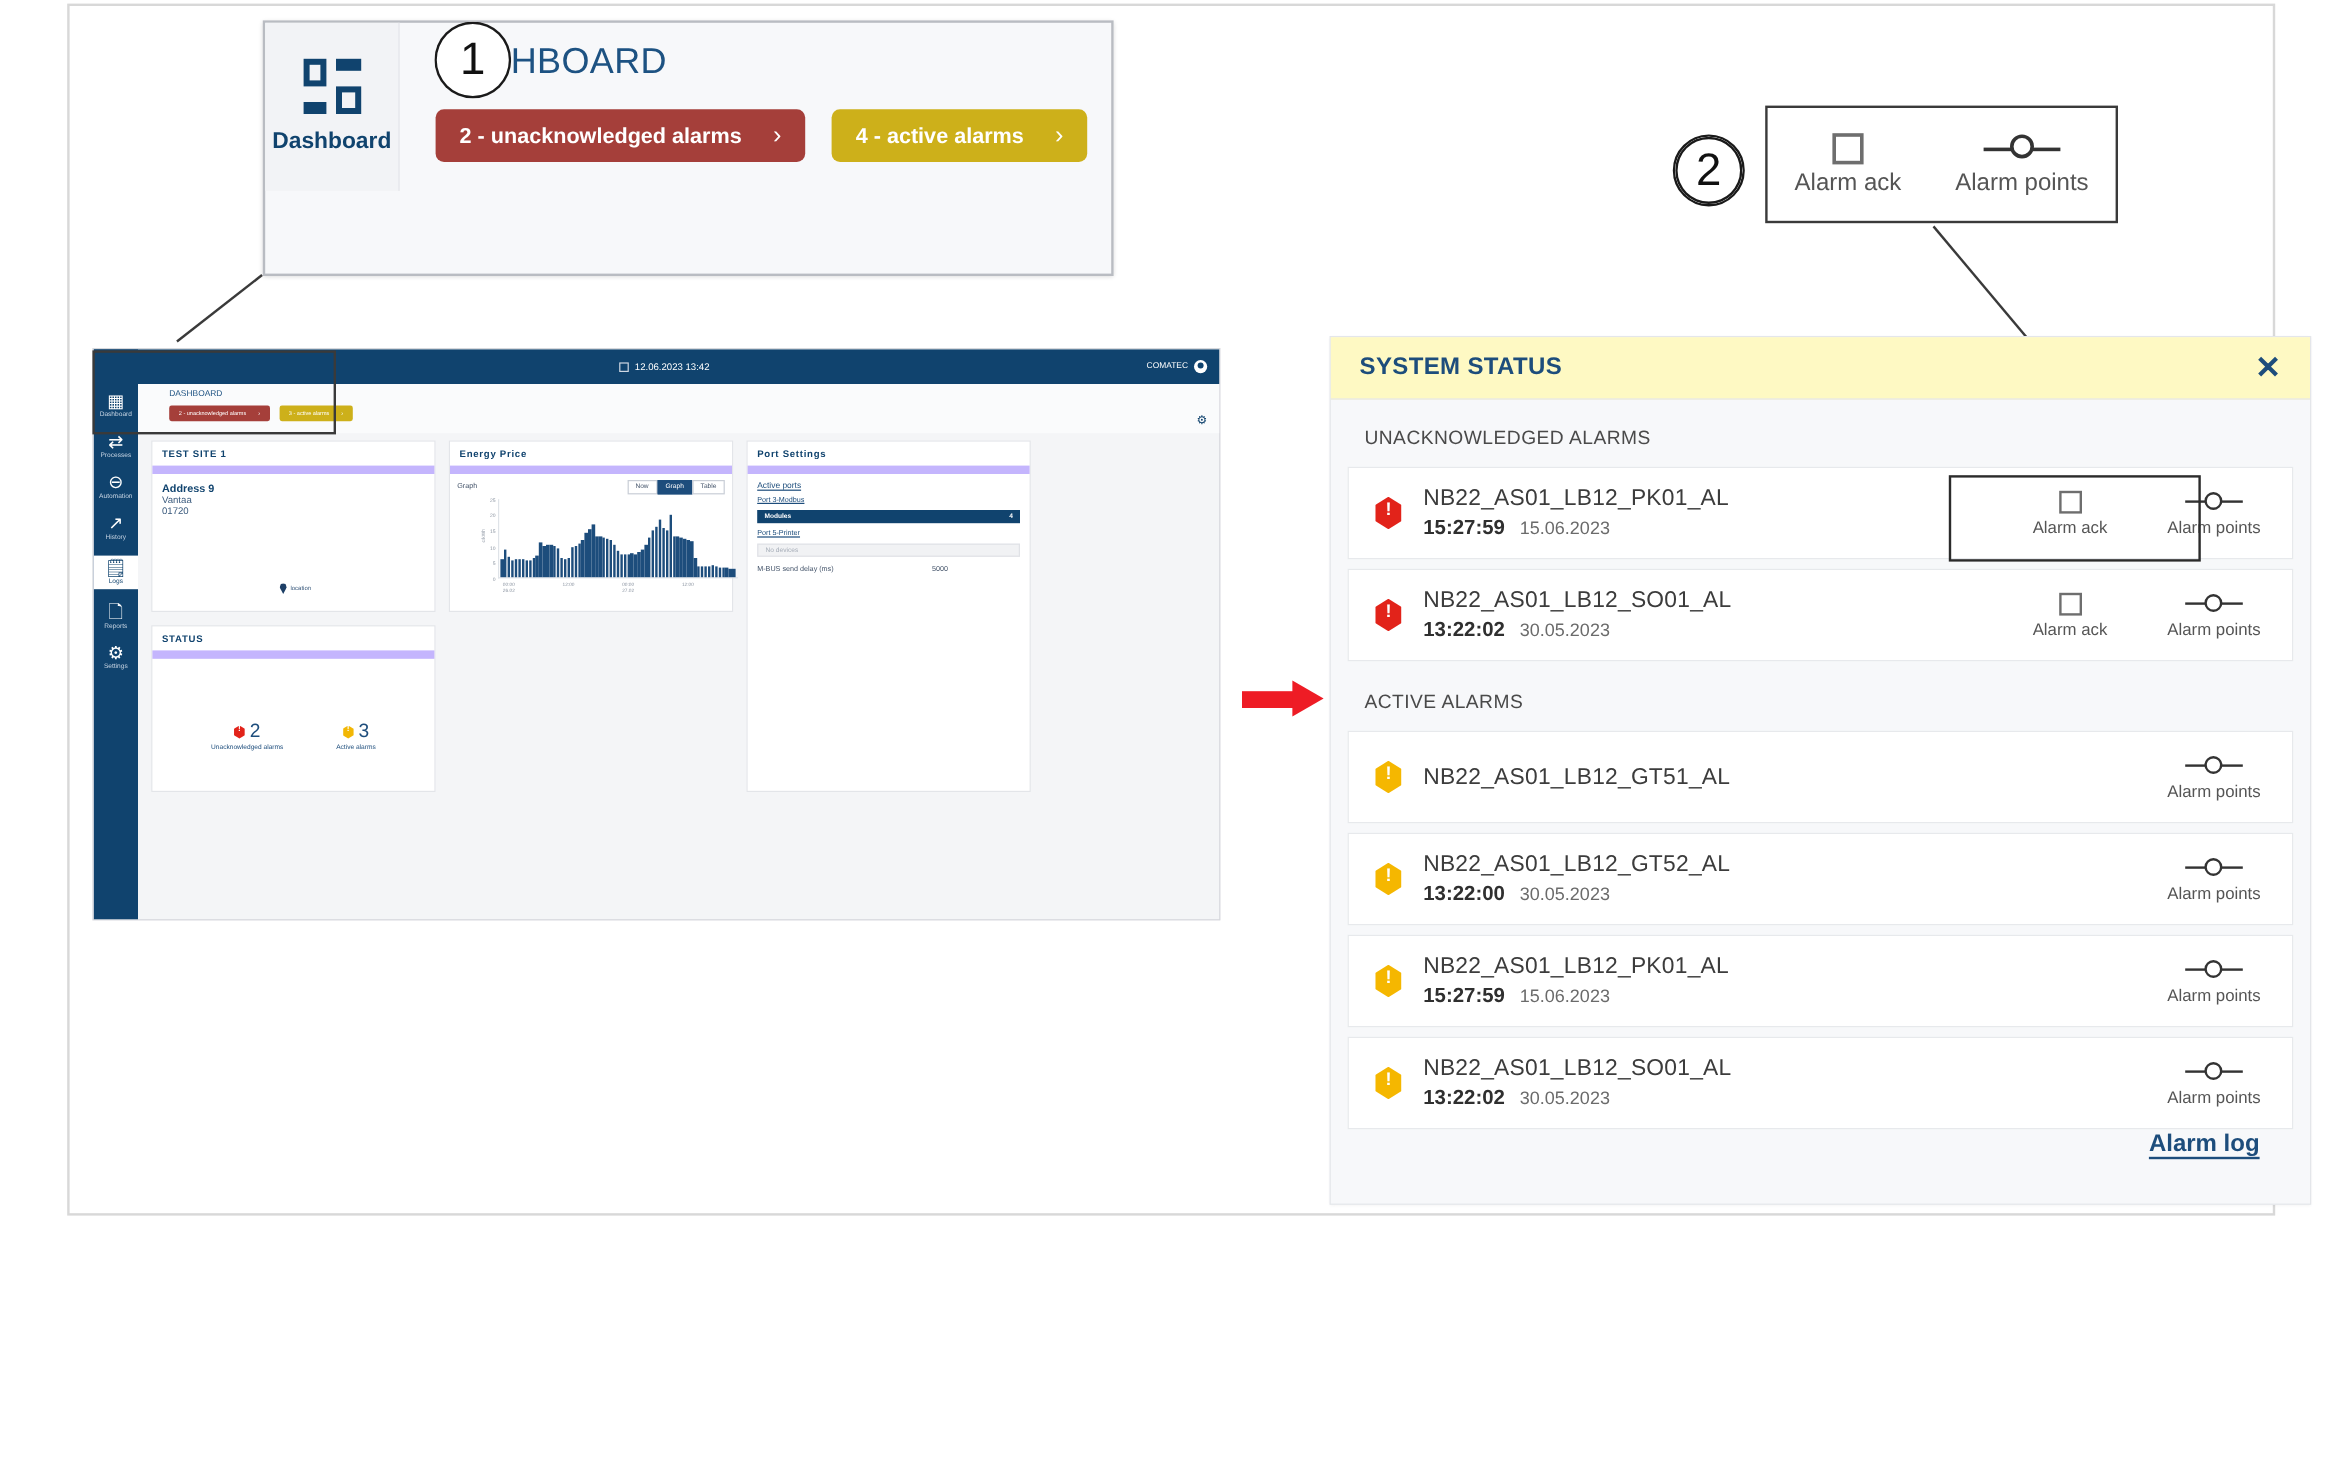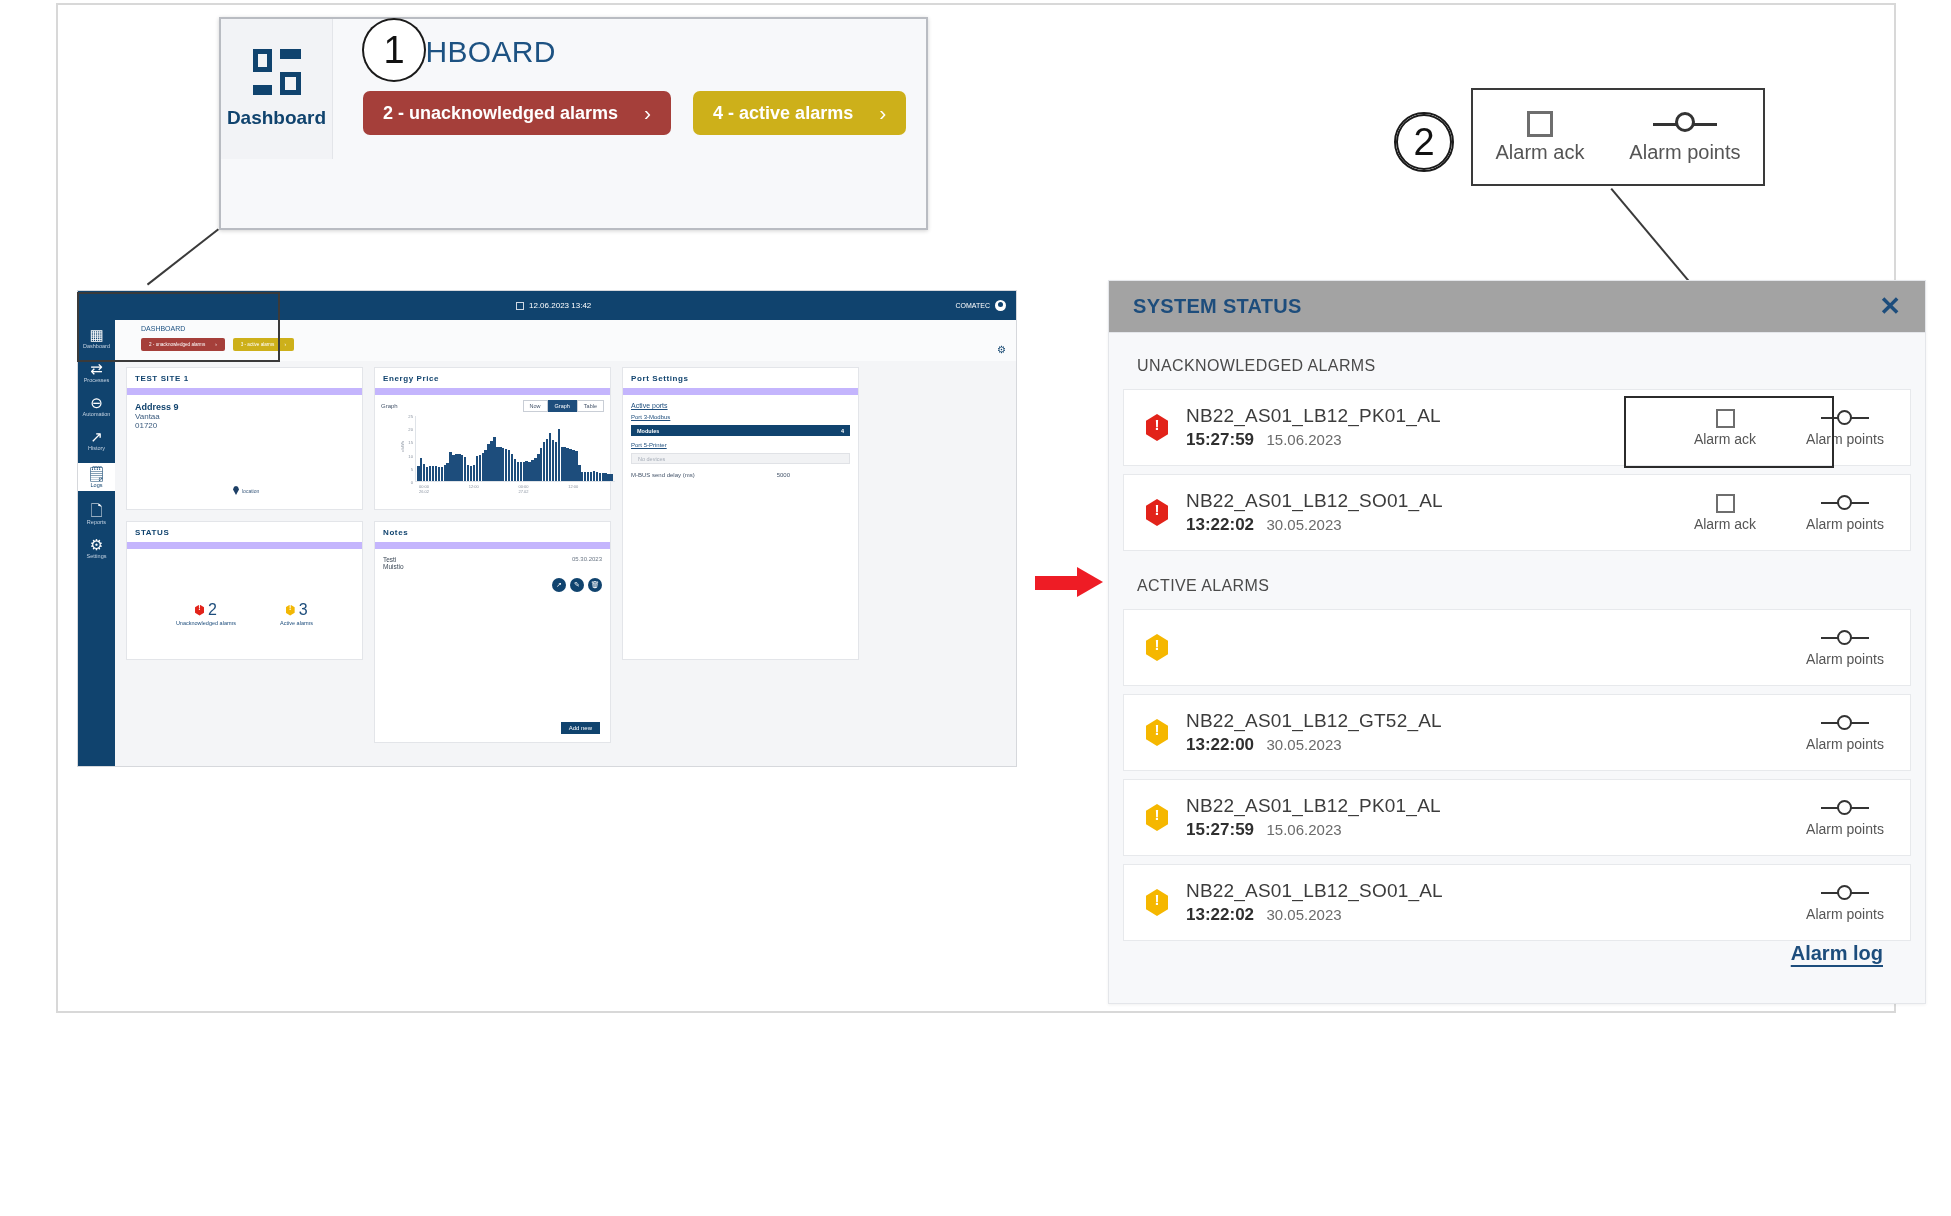--- a/index.html
+++ b/index.html
@@ -220,21 +220,21 @@
 
   
   .sys {
     position:absolute; left:1108px; top:280px;
     width:818px; height:724px;
     background:#f7f8fa;
     border:1px solid #e4e6ea;
     box-shadow: 0 1px 3px rgba(0,0,0,.06);
   }
   .sys-head {
-    height:52px; background:#a3a3a3; border-bottom:1px solid #e4e6ea;
+    height:52px; background:#fef9c3; border-bottom:1px solid #e4e6ea;
     display:flex; align-items:center; justify-content:space-between;
     padding:0 24px;
   }
   .sys-title { color:#1d4d7c; font-size:20px; font-weight:bold; letter-spacing:.3px; }
   .sys-x { color:#1d4d7c; font-size:26px; font-weight:bold; cursor:pointer; }
   .sys-section { font-size:16px; color:#4a4a4a; padding:24px 28px 14px 28px; letter-spacing:.4px; }
   .alarm-row {
     margin:0 14px 8px 14px; background:#fff; border:1px solid #e7e9ec;
     height:77px; display:flex; align-items:center; padding:0 22px 0 22px;
     position:relative;
@@ -515,36 +515,20 @@
 26.02</span>
               <span style="left: 53.75px; white-space: pre;">12:00</span>
               <span style="left: 103.5px; white-space: pre;">00:00
 27.02</span>
               <span style="left: 153.25px; white-space: pre;">12:00</span>
             </div>
         </div>
       </div>
     </div>
 
-    <div class="mini-card" style="left:296px; top:230px; width:237px; height:222px;">
-      <div class="hd">Notes</div>
-      <div class="bd">
-        <div style="display:flex;justify-content:space-between;">
-          <span class="note-title">Testi</span>
-          <span class="note-date">05.30.2023</span>
-        </div>
-        <div class="note-title">Muistio</div>
-        <div class="note-btns">
-          <span class="note-btn">↗</span>
-          <span class="note-btn">✎</span>
-          <span class="note-btn">🗑</span>
-        </div>
-      </div>
-      <div class="addnew">Add new</div>
-    </div>
 
     <div class="mini-card" style="left:544px; top:76px; width:237px; height:293px;">
       <div class="hd">Port Settings</div>
       <div class="bd">
         <a class="port-link">Active ports</a>
         <a class="port-link" style="font-size:6px;">Port 3-Modbus</a>
         <div class="port-field">
           <span>Modules</span>
           <span>4</span>
         </div>
@@ -621,20 +605,21 @@
           <div class="lbl">Alarm points</div>
         </div>
       </div>
     </div>
 
     <div class="sys-section" style="padding-top:18px;">ACTIVE ALARMS</div>
 
     <div class="alarm-row">
       <div class="alarm-ico ico-yellow"></div>
       <div class="alarm-txt">
+        <div class="alarm-name">NB22_AS01_LB12_GT51_AL</div>
       </div>
       <div class="alarm-actions">
         <div class="act">
           <div class="pts">
               <div class="bar"></div>
               <div class="circ"></div>
             </div>
           <div class="lbl">Alarm points</div>
         </div>
       </div>

